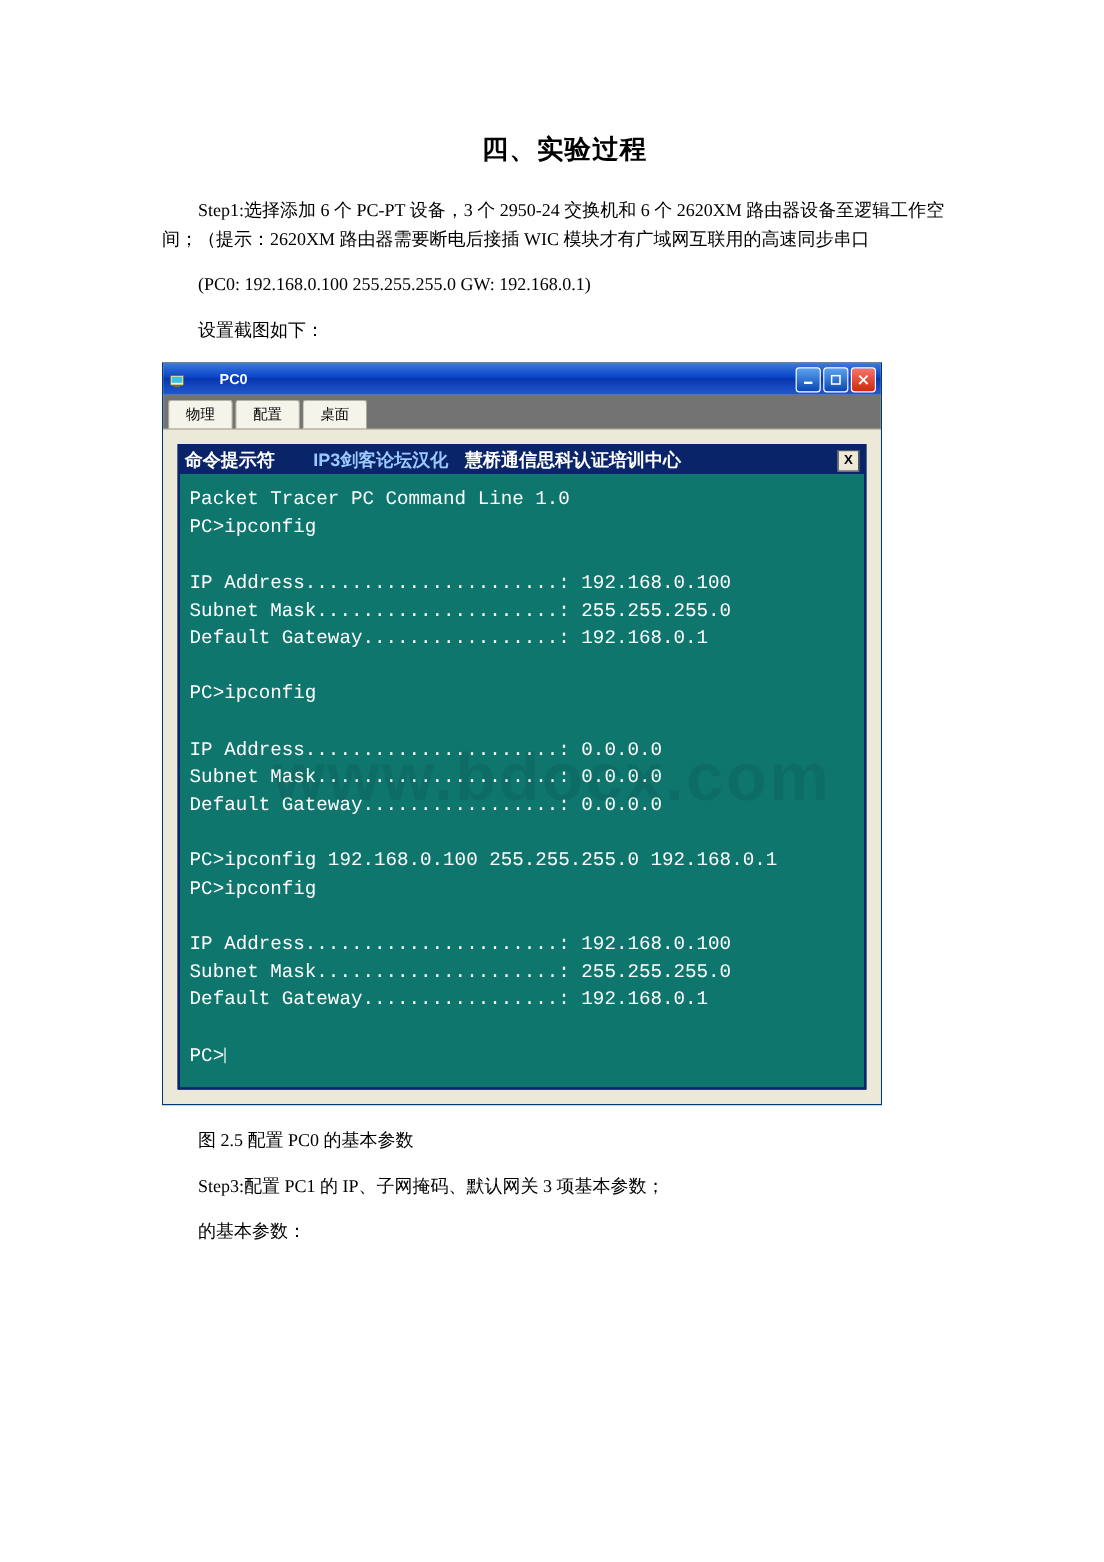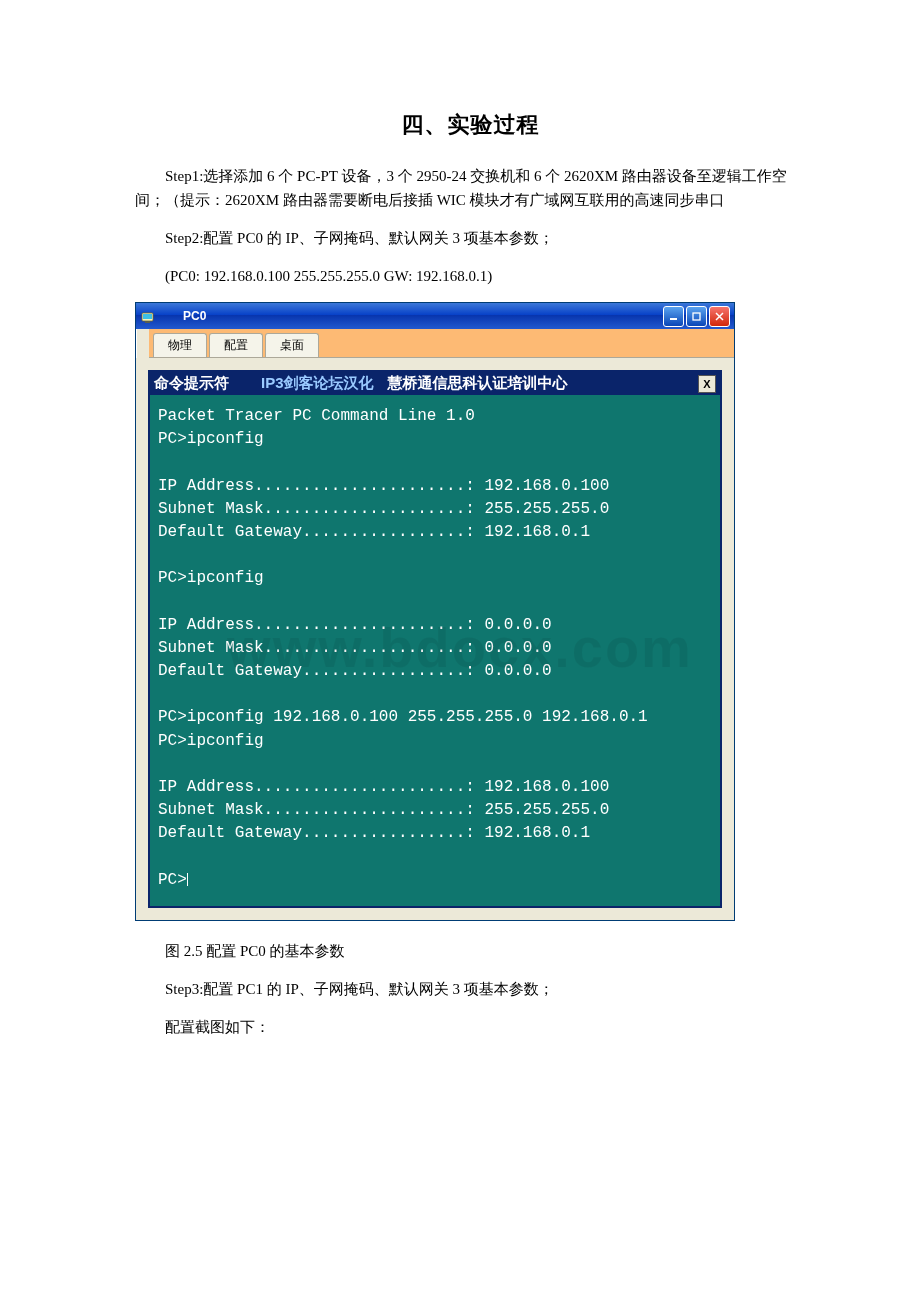--- a/index.html
+++ b/index.html
@@ -71,26 +71,25 @@
       border-radius: 3px;
       display: flex; align-items: center; justify-content: center;
       font-family: "Tahoma", sans-serif;
       font-size: 11px;
       color: #fff;
     }
     .winbtn.min, .winbtn.max { background: linear-gradient(to bottom,#5aa3ef,#0a46b7); }
     .winbtn.close { background: linear-gradient(to bottom,#f6746c,#d1270a); color:#fff; font-weight:bold; }
     .tabs {
       display: flex;
-      background: #fdba74;
+      background: #737373;
       padding: 4px 4px 0 4px;
       border-bottom: 1px solid #aca899;
       font-family: "SimSun", sans-serif;
       font-size: 12px;
-      margin-left: 13px;
     }
     .tab {
       padding: 3px 14px;
       background: #f5f4ea;
       border: 1px solid #aca899;
       border-bottom: none;
       margin-right: 2px;
       border-radius: 3px 3px 0 0;
       cursor: default;
     }
@@ -176,22 +175,22 @@
 </head>
 <body>
 
 <div class="watermark">www.bdocx.com</div>
 
 <div class="page">
 
   <h2 class="title">四、实验过程</h2>
 
   <p class="para">Step1:选择添加 6 个 PC-PT 设备，3 个 2950-24 交换机和 6 个 2620XM 路由器设备至逻辑工作空间；（提示：2620XM 路由器需要断电后接插 WIC 模块才有广域网互联用的高速同步串口</p>
-  <p class="para">Step2:配置 PC0 的 IP、子网掩码、默认网关 3 项基本参数；</p>
   <p class="no-indent">(PC0: 192.168.0.100 255.255.255.0 GW: 192.168.0.1)</p>
+  <p class="no-indent">设置截图如下：</p>
 
   <div class="window">
     <div class="titlebar">
       <span class="app-icon">
         <svg width="15" height="15" viewBox="0 0 15 15">
           <rect x="2" y="4" width="11" height="8" rx="1" fill="#f5f3c0" stroke="#7a6a1f" stroke-width="0.8"></rect>
           <rect x="3" y="5" width="9" height="5" fill="#3cc0e6"></rect>
           <rect x="5" y="12.5" width="5" height="1.2" fill="#7a6a1f"></rect>
         </svg>
       </span>
@@ -250,15 +249,15 @@
 Subnet Mask.....................: 255.255.255.0
 Default Gateway.................: 192.168.0.1
 
 PC&gt;<span class="cursor"></span></div>
       </div>
     </div>
   </div>
 
   <p class="no-indent">图 2.5 配置 PC0 的基本参数</p>
   <p class="para">Step3:配置 PC1 的 IP、子网掩码、默认网关 3 项基本参数；</p>
-  <p class="no-indent">配置截图如下：</p>
+  <p class="no-indent">的基本参数：</p>
 
 </div>
 
 </body></html>

